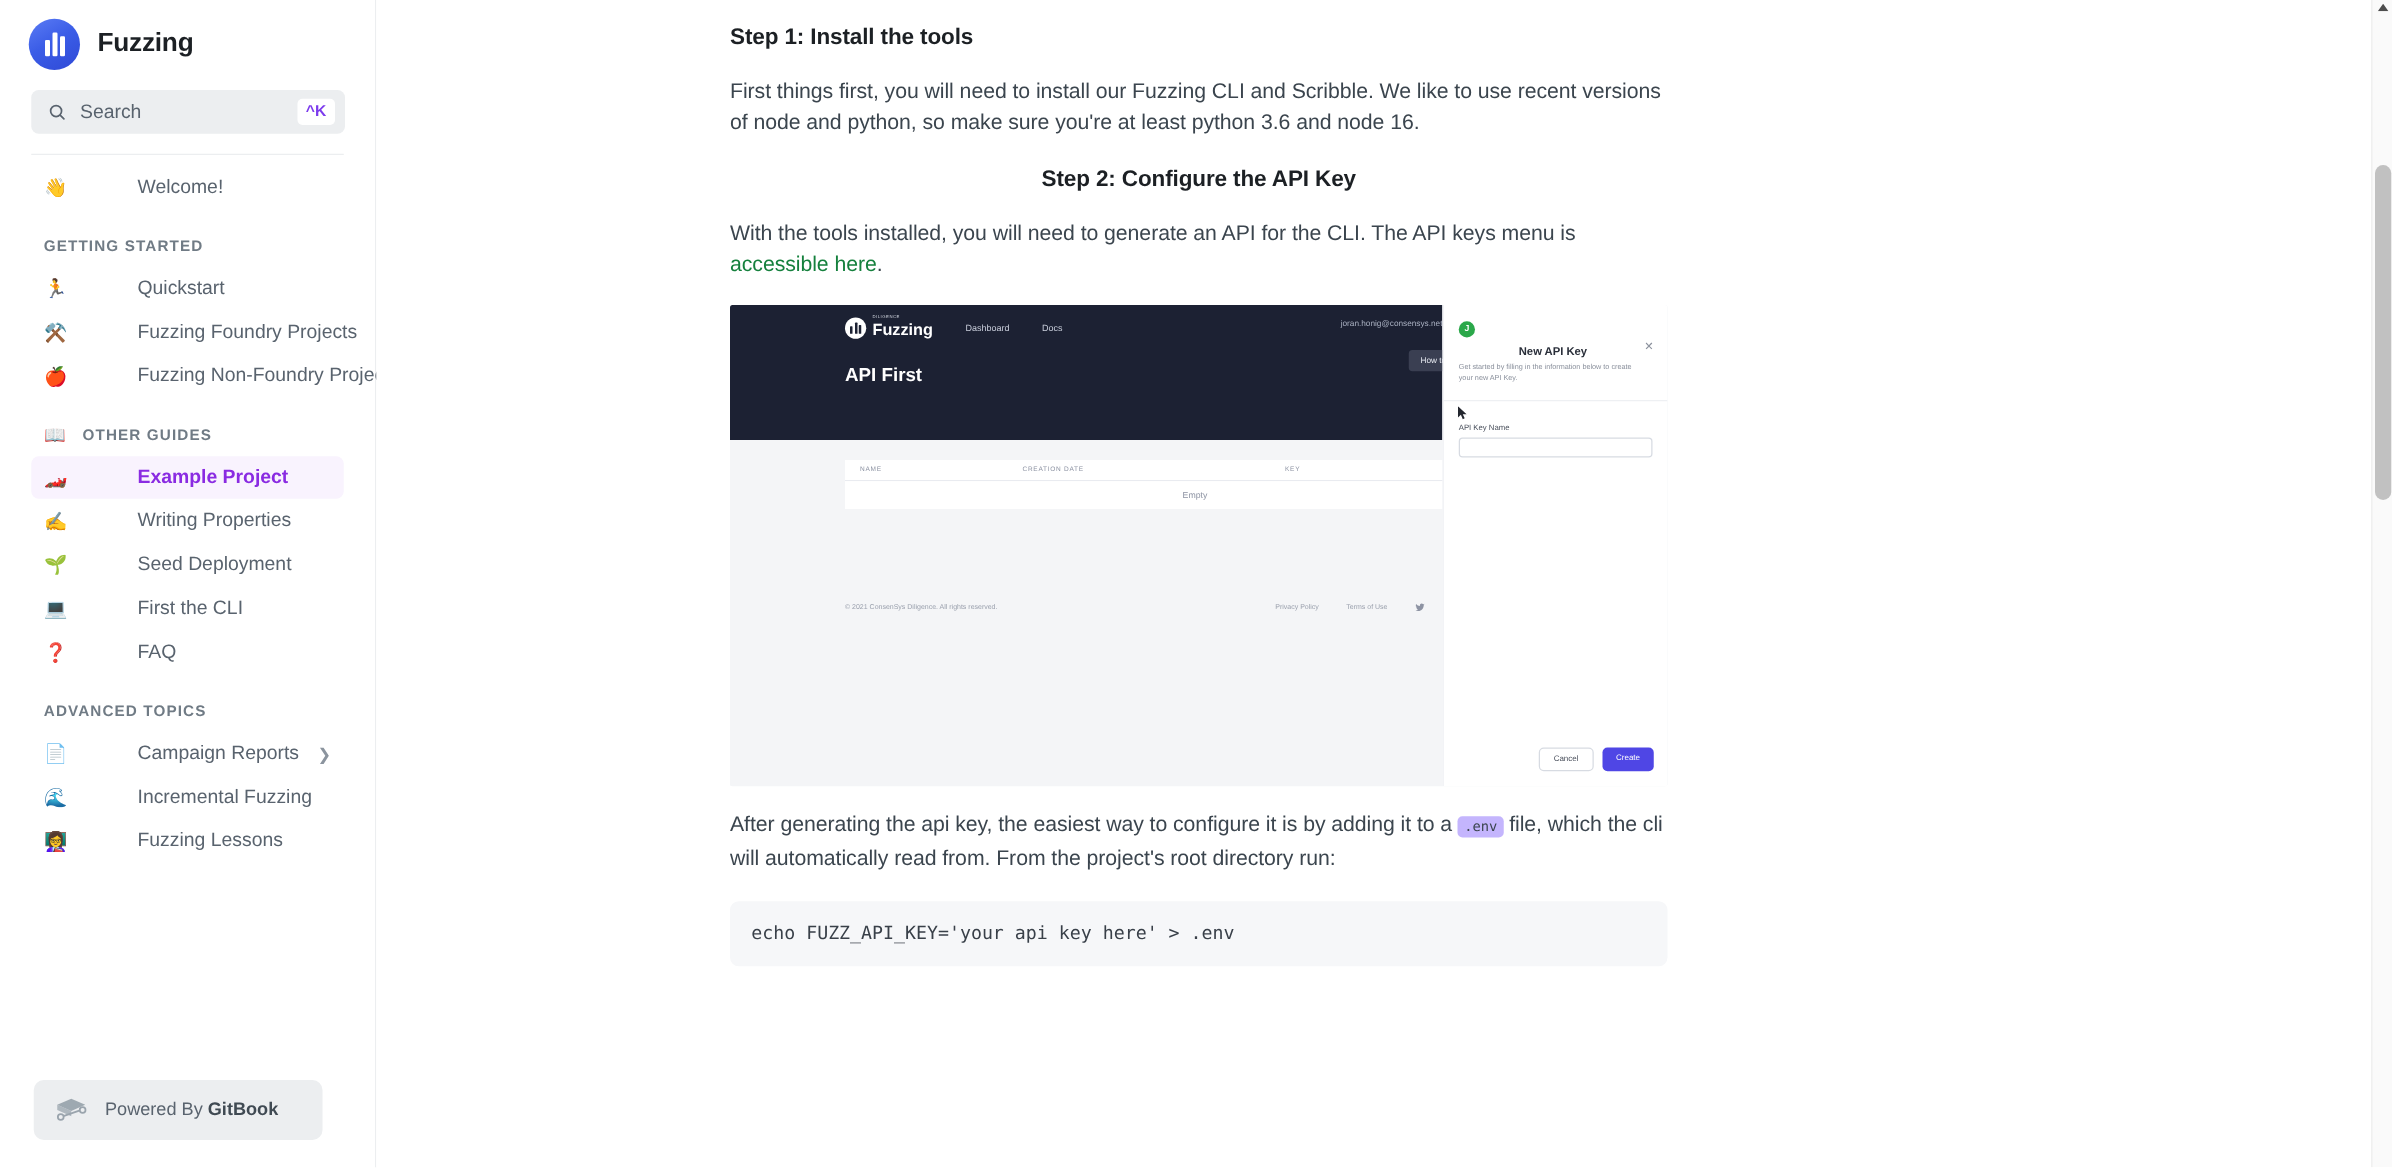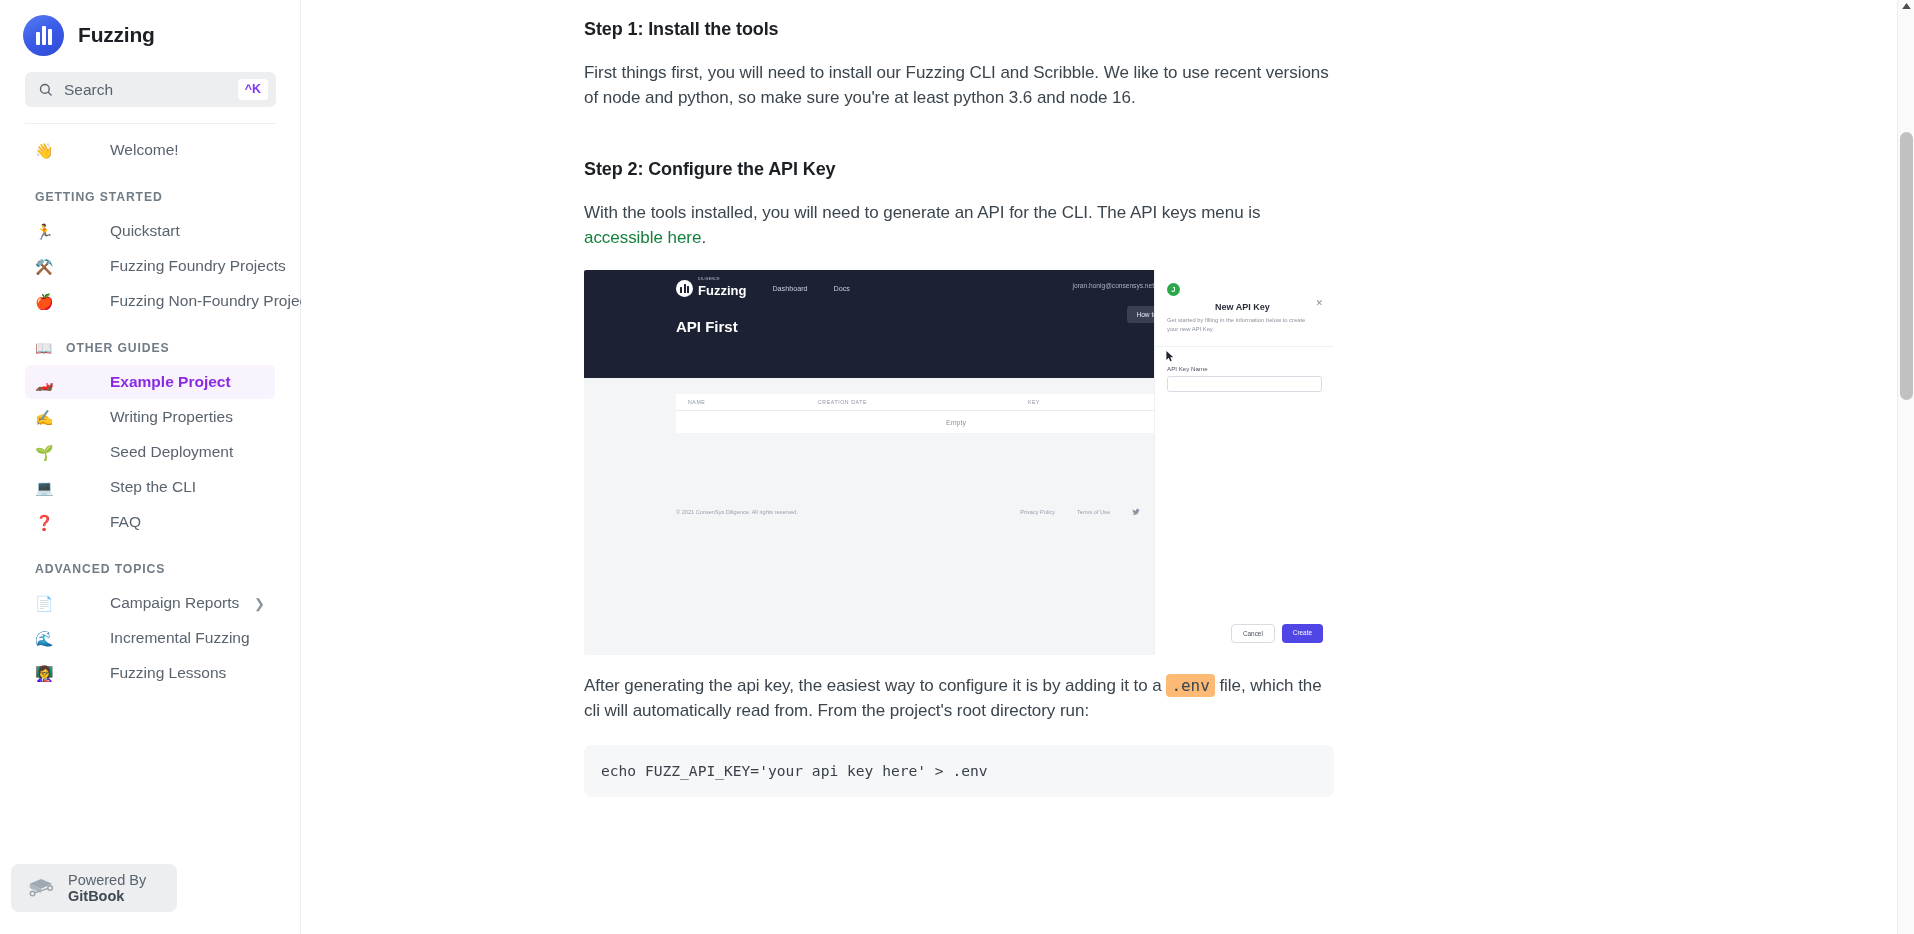--- a/index.html
+++ b/index.html
@@ -69,21 +69,21 @@
 
   .group-title {
     font-size: 12.2px; font-weight: 700; letter-spacing: 0.9px;
     color: #707b85; text-transform: uppercase;
     display: flex; align-items: center; gap: 12px;
     padding: 0 10px; margin: 20px 0 7px 0; height: 20px;
   }
   .group-title .emoji { font-size: 14px; width: 19px; text-align: center; flex: 0 0 19px; }
   .group-title.no-icon { padding-left: 10px; }
 
-  .sidebar-footer { position: absolute; left: 11px; bottom: 22px; width: 166px; }
+  .sidebar-footer { position: absolute; left: 27px; bottom: 22px; width: 231px; }
   .powered {
     background: #eceef0; border-radius: 8px; height: 48px;
     display: flex; align-items: center; gap: 13px; padding: 0 16px;
     font-size: 14.5px; color: #59636e; cursor: pointer;
   }
   .powered b { color: #404a53; font-weight: 700; }
   .gitbook-mark { width: 28px; height: 22px; flex: 0 0 28px; color: #9aa4ad; }
 
   
   .main {
@@ -98,22 +98,22 @@
     font-size: 18px; font-weight: 700; color: #1c2024;
     margin: 8px 0 0 0; line-height: 26px; letter-spacing: -0.1px;
   }
   p.body {
     font-size: 17px; line-height: 25px; color: #3b454e;
     margin: 18px 0 0 0; letter-spacing: -0.05px;
   }
   p.body a { color: #15803d; text-decoration: none; }
   code.inline {
     font-family: "DejaVu Sans Mono", monospace;
-    background: #fdba74; border-radius: 4px;
-    font-size: 16px; padding: 2px 5px; color: #3b454e;
+    background: #c4b5fd; border-radius: 4px;
+    font-size: 11px; padding: 2px 5px; color: #3b454e;
   }
   .codeblock {
     background: #f6f7f9; border-radius: 7px;
     margin-top: 22px; padding: 15px 17px;
     font-family: "DejaVu Sans Mono", monospace;
     font-size: 14.6px; line-height: 22px; color: #394049;
     white-space: pre;
   }
 
   
@@ -243,21 +243,21 @@
       <div class="nav-item">
         <span class="emoji">✍️</span>
         <span class="label">Writing Properties</span>
       </div>
       <div class="nav-item">
         <span class="emoji">🌱</span>
         <span class="label">Seed Deployment</span>
       </div>
       <div class="nav-item">
         <span class="emoji">💻</span>
-        <span class="label">Step the CLI</span>
+        <span class="label">First the CLI</span>
       </div>
       <div class="nav-item">
         <span class="emoji">❓</span>
         <span class="label">FAQ</span>
       </div>
 
       <div class="group-title no-icon">
         <span>ADVANCED TOPICS</span>
       </div>
       <div class="nav-item">
@@ -290,21 +290,21 @@
       </div>
     </div>
   </aside>
 
   <main class="main">
     <div class="content">
 
       <h3 class="step">Step 1: Install the tools</h3>
       <p class="body">First things first, you will need to install our Fuzzing CLI and Scribble. We like to use recent versions of node and python, so make sure you're at least python 3.6 and node 16.</p>
 
-      <h3 class="step" style="margin-top:46px;">Step 2: Configure the API Key</h3>
+      <h3 class="step" style="margin-top:20px;text-align:center;">Step 2: Configure the API Key</h3>
       <p class="body"><span>With the tools installed, you will need to generate an API for the CLI. The API keys menu is </span><a href="#">accessible here</a><span>.</span></p>
 
       <div class="shot">
         <div class="shot-left">
           <div class="shot-top">
             <div class="shot-nav">
               <div class="shot-brand">
                 <div class="shot-brand-logo">
                     <i></i>
                     <i></i>

